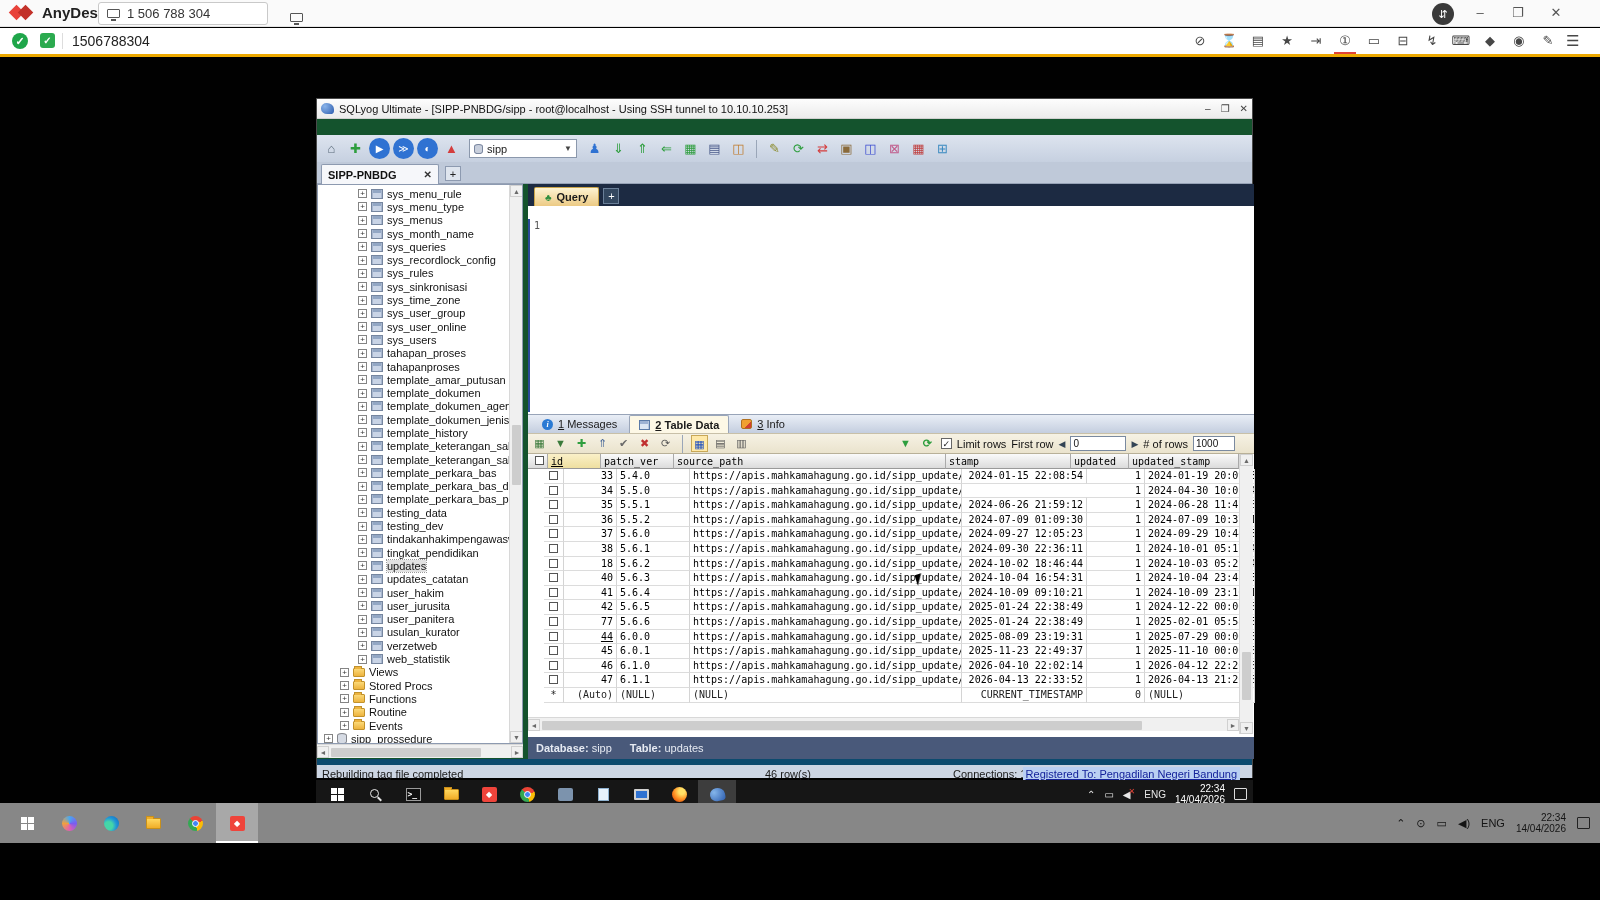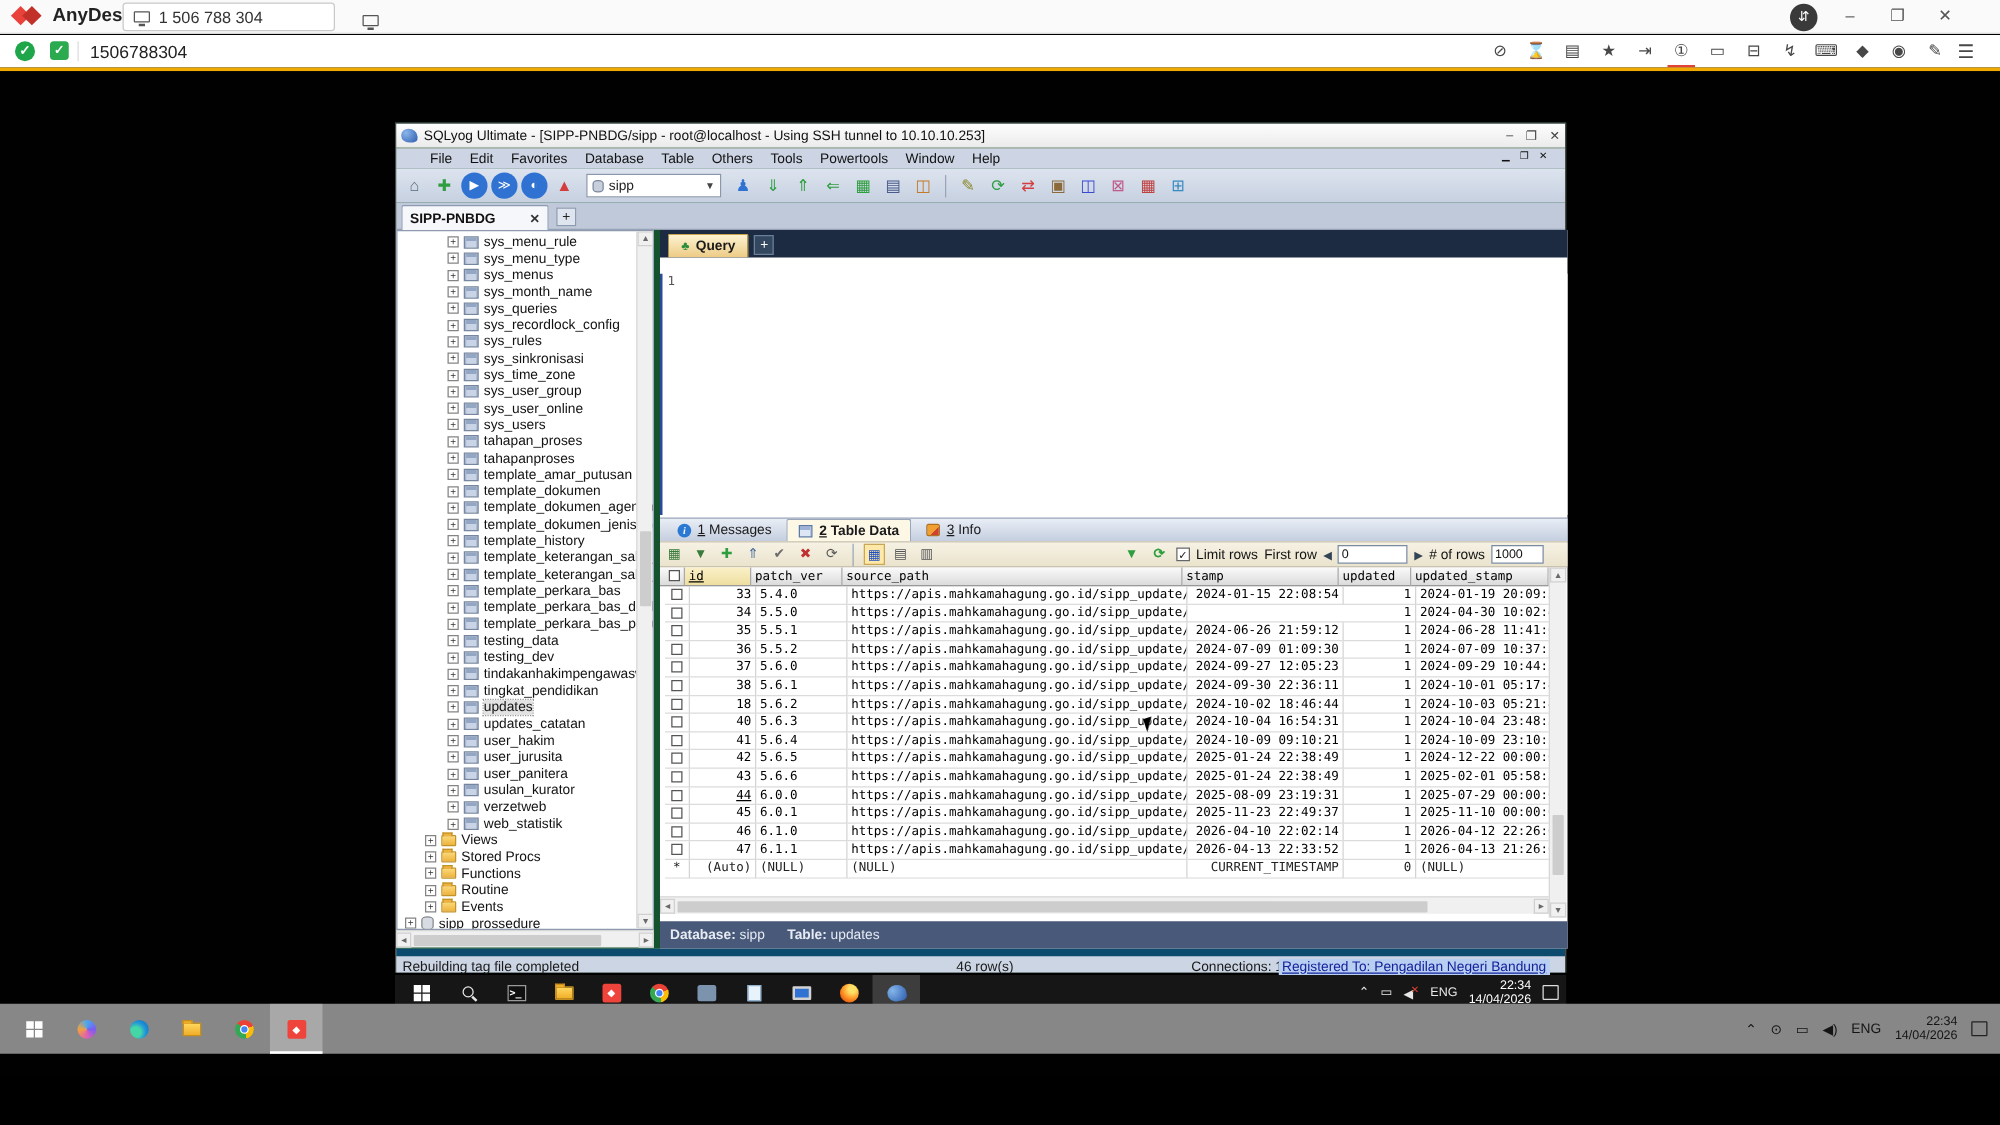--- a/index.html
+++ b/index.html
@@ -114,21 +114,21 @@
   .rt-right{margin-left:auto;display:flex;align-items:center;gap:5px;color:#111;font-size:11px;padding-right:16px;}
   .cbx{display:inline-block;width:11px;height:11px;border:1px solid #666;background:#fff;font-size:9px;line-height:10px;text-align:center;color:#222;}
   .num-in{height:15px;background:#fff;border:1px solid #7a8aa0;font-size:10px;padding:0 2px;line-height:14px;color:#111;}
   .spin{color:#345;font-size:9px;}
 
   
   .g-head{left:0;top:270px;width:711px;height:15px;display:flex;background:linear-gradient(#fafafa,#d9d9d9);
           font:10px/15px "DejaVu Sans Mono",monospace;color:#000;}
   .g-head .gc{border-right:1px solid #aaa;border-bottom:1px solid #999;padding-left:3px;overflow:hidden;white-space:nowrap;}
   .g-head .gc.key{background:linear-gradient(#faf0c8,#eedfa0);text-decoration:underline;}
-  .g-rows{left:4px;top:285px;width:711px;height:184px;font:10px "DejaVu Sans Mono",monospace;color:#000;}
+  .g-rows{left:16px;top:285px;width:711px;height:184px;font:10px "DejaVu Sans Mono",monospace;color:#000;}
   .g-row{display:flex;height:14.6px;line-height:14.5px;}
   .g-row .gc{border-right:1px solid #d4d4d4;border-bottom:1px solid #dcdcdc;padding:0 3px;overflow:hidden;white-space:nowrap;}
   .g-row .r{text-align:right;}
   .g-row .c{text-align:center;}
   .rowbox{display:inline-block;width:9px;height:9px;border:1px solid #555;background:#fff;margin-top:2px;}
   .g-vscroll{left:711px;top:270px;width:14px;height:280px;}
   .g-hscroll{left:0;top:533px;width:711px;height:14px;}
   .g-white{left:0;top:519px;width:711px;height:14px;background:#fff;}
 
   .db-bar{left:0;top:553px;width:726px;height:22px;background:#49597a;color:#fff;display:flex;align-items:center;gap:18px;
@@ -232,33 +232,20 @@
 
     <div class="abs sy">
       <div class="abs sy-title">
         <span class="sy-appicon"></span>
         <span class="sy-title-text">SQLyog Ultimate - [SIPP-PNBDG/sipp - root@localhost - Using SSH tunnel to 10.10.10.253]</span>
         <span class="sy-title-btns">
           <span>–</span>
           <span>❐</span>
           <span>✕</span>
         </span>
-      </div>
-      <div class="abs sy-menu" id="sy-menus">
-        <span>File</span>
-          <span>Edit</span>
-          <span>Favorites</span>
-          <span>Database</span>
-          <span>Table</span>
-          <span>Others</span>
-          <span>Tools</span>
-          <span>Powertools</span>
-          <span>Window</span>
-          <span>Help</span>
-          <span class="sy-menu-mini">▁ ❐ ✕</span>
       </div>
       <div class="abs sy-tools" id="sy-tools">
           <span class="tool" style="color: rgb(90, 106, 122);">⌂</span>
           <span class="tool" style="color: rgb(46, 158, 62);">✚</span>
           <span class="tool bgd" style="color: rgb(255, 255, 255); background: rgb(47, 114, 210); border-radius: 50%;">▶</span>
           <span class="tool bgd" style="color: rgb(255, 255, 255); background: rgb(47, 114, 210); border-radius: 50%;">≫</span>
           <span class="tool bgd" style="color: rgb(255, 255, 255); background: rgb(47, 114, 210); border-radius: 50%;">◐</span>
           <span class="tool" style="color: rgb(212, 61, 61);">▲</span>
           <div class="sy-dd">
             <span class="db-glyph"></span>
@@ -666,21 +653,21 @@
               <span class="gc c" style="width: 20px;"><span class="rowbox"></span></span>
               <span class="gc r" style="width: 53px;">42</span>
               <span class="gc l" style="width: 73px;">5.6.5</span>
               <span class="gc l" style="width: 272px;">https://apis.mahkamahagung.go.id/sipp_update/</span>
               <span class="gc r" style="width: 125px;">2025-01-24 22:38:49</span>
               <span class="gc r" style="width: 58px;">1</span>
               <span class="gc l" style="width: 110px;">2024-12-22 00:00:00</span>
             </div>
             <div class="g-row">
               <span class="gc c" style="width: 20px;"><span class="rowbox"></span></span>
-              <span class="gc r" style="width: 53px;">43</span>
+              <span class="gc r" style="width: 53px;">77</span>
               <span class="gc l" style="width: 73px;">5.6.6</span>
               <span class="gc l" style="width: 272px;">https://apis.mahkamahagung.go.id/sipp_update/</span>
               <span class="gc r" style="width: 125px;">2025-01-24 22:38:49</span>
               <span class="gc r" style="width: 58px;">1</span>
               <span class="gc l" style="width: 110px;">2025-02-01 05:58:52</span>
             </div>
             <div class="g-row">
               <span class="gc c" style="width: 20px;"><span class="rowbox"></span></span>
               <span class="gc r" style="width: 53px; text-decoration: underline;">44</span>
               <span class="gc l" style="width: 73px;">6.0.0</span>

